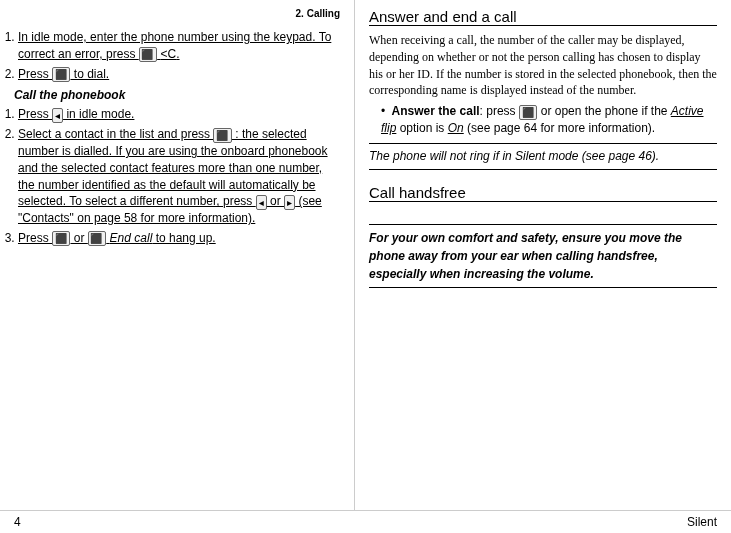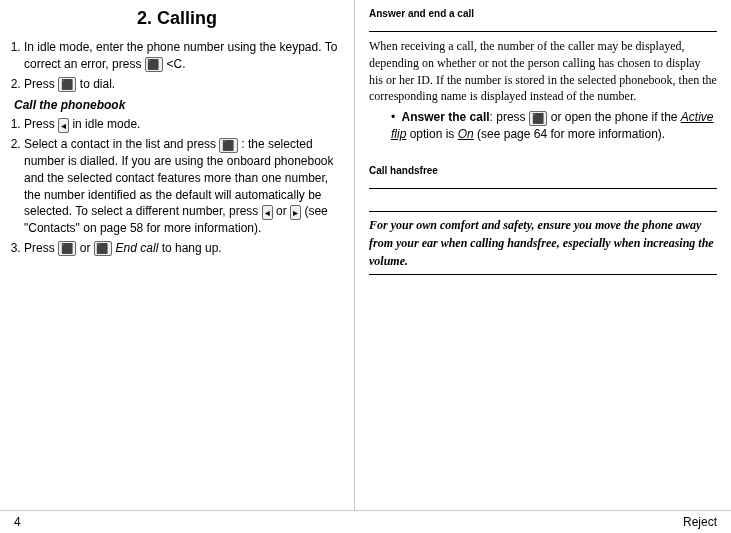--- a/index.html
+++ b/index.html
@@ -26,54 +26,55 @@
     .left-column {
       width: 355px;
       padding: 8px 14px 8px 14px;
       border-right: 1px solid #ccc;
     }
     .right-column {
       width: 376px;
       padding: 8px 14px 8px 14px;
     }
     .page-title {
-      text-align: center;
-      font-size: 18px;
+      text-align: right;
+      font-size: 10px;
       font-weight: bold;
       margin-bottom: 10px;
     }
     .section-heading {
-      font-size: 10px;
-      font-weight: bold;
+      font-size: 15px;
+      font-weight: normal;
       border-bottom: 1px solid #000;
-      padding-bottom: 12px;
+      padding-bottom: 0;
       margin-bottom: 6px;
     }
     .subsection-heading {
       font-style: italic;
       font-weight: bold;
       font-size: 12px;
       margin-bottom: 4px;
       margin-top: 6px;
     }
     p {
       margin-bottom: 4px;
       line-height: 1.4;
       font-family: Liberation Serif, serif;
     }
     ol {
-      margin-left: 10px;
+      margin-left: 4px;
       margin-bottom: 4px;
+      text-decoration: underline;
     }
     ol li {
       margin-bottom: 3px;
       line-height: 1.4;
     }
     ul {
-      margin-left: 20px;
+      margin-left: 10px;
       list-style: none;
       margin-bottom: 4px;
     }
     ul li {
       margin-bottom: 4px;
       line-height: 1.4;
       padding-left: 2px;
     }
     ul li::before {
       content: "•";
@@ -99,21 +100,20 @@
       line-height: 1.4;
     }
     .bold-italic-note {
       font-style: italic;
       font-weight: bold;
       border-top: 1px solid #000;
       border-bottom: 1px solid #000;
       padding: 4px 0;
       margin: 22px 0;
       line-height: 1.5;
-      font-family: Liberation Serif, serif;
     }
     .footer-bar {
       display: flex;
       justify-content: space-between;
       border-top: 1px solid #ccc;
       padding: 4px 14px;
       font-size: 12px;
       background: #fff;
     }
     strong {
@@ -166,25 +166,28 @@
       <div class="section-heading">Answer and end a call</div>
 
       <p>When receiving a call, the number of the caller may be displayed, depending on whether or not the person calling has chosen to display his or her ID. If the number is stored in the selected phonebook, then the corresponding name is displayed instead of the number.</p>
 
       <ul>
         <li>
           <strong>Answer the call</strong>: press <span class="key-icon">⬛</span> or open the phone if the <em class="underline-link">Active flip</em> option is <em class="underline-link">On</em> (see page 64 for more information).
         </li>
       </ul>
 
+      <div class="italic-note">
+        <em>The phone will not ring if in Silent mode (see page 46).</em>
+      </div>
 
 
-      <div class="section-heading" style="margin-top:22px;">Call handsfree</div>
+      <div class="section-heading" style="margin-top:14px;">Call handsfree</div>
 
       <div class="bold-italic-note">For your own comfort and safety, ensure you move the phone away from your ear when calling handsfree, especially when increasing the volume.</div>
     </div>
   </div>
 
   <div class="footer-bar">
     <span>4</span>
-    <span>Reject</span>
+    <span>Silent</span>
   </div>
 </div>
 
 </body></html>

